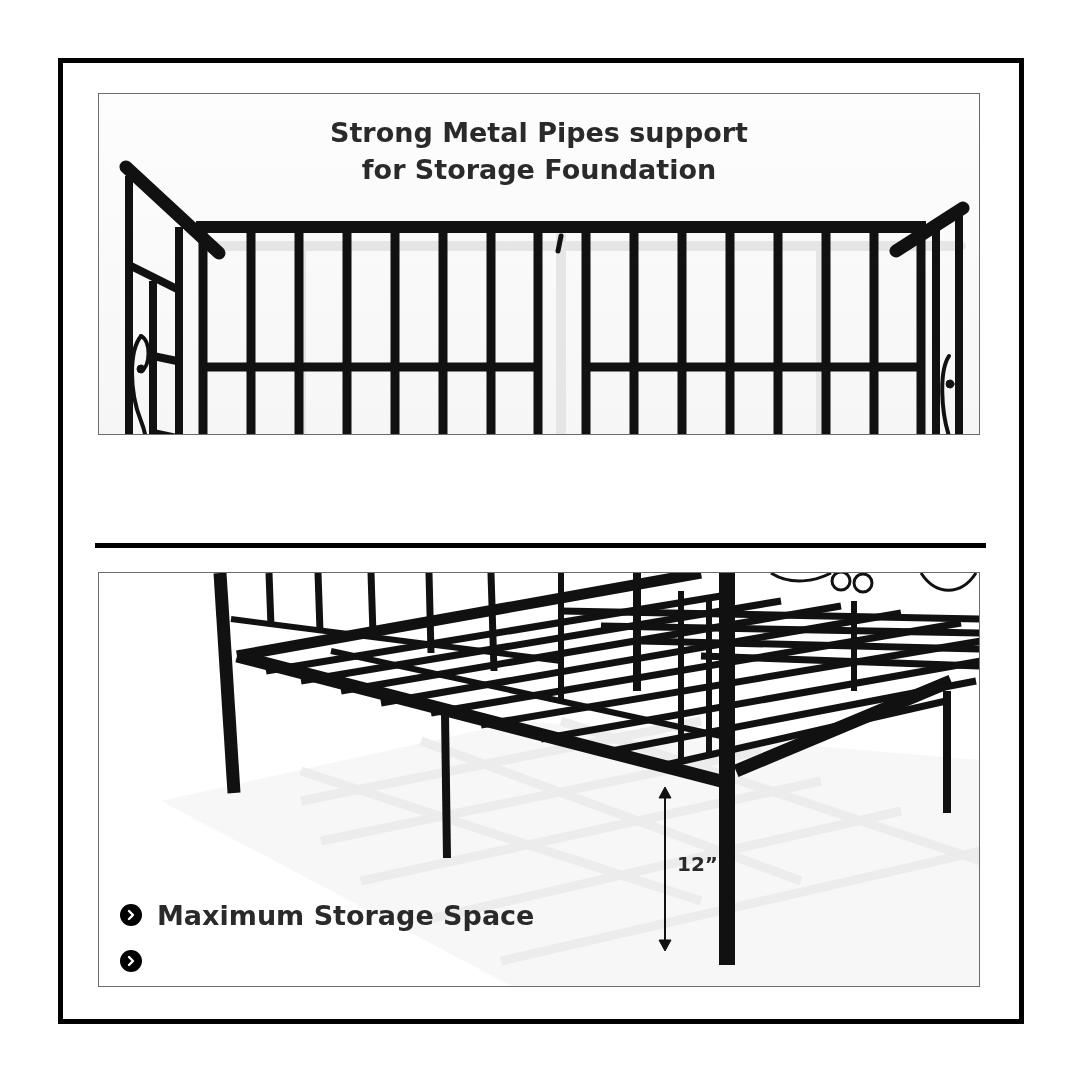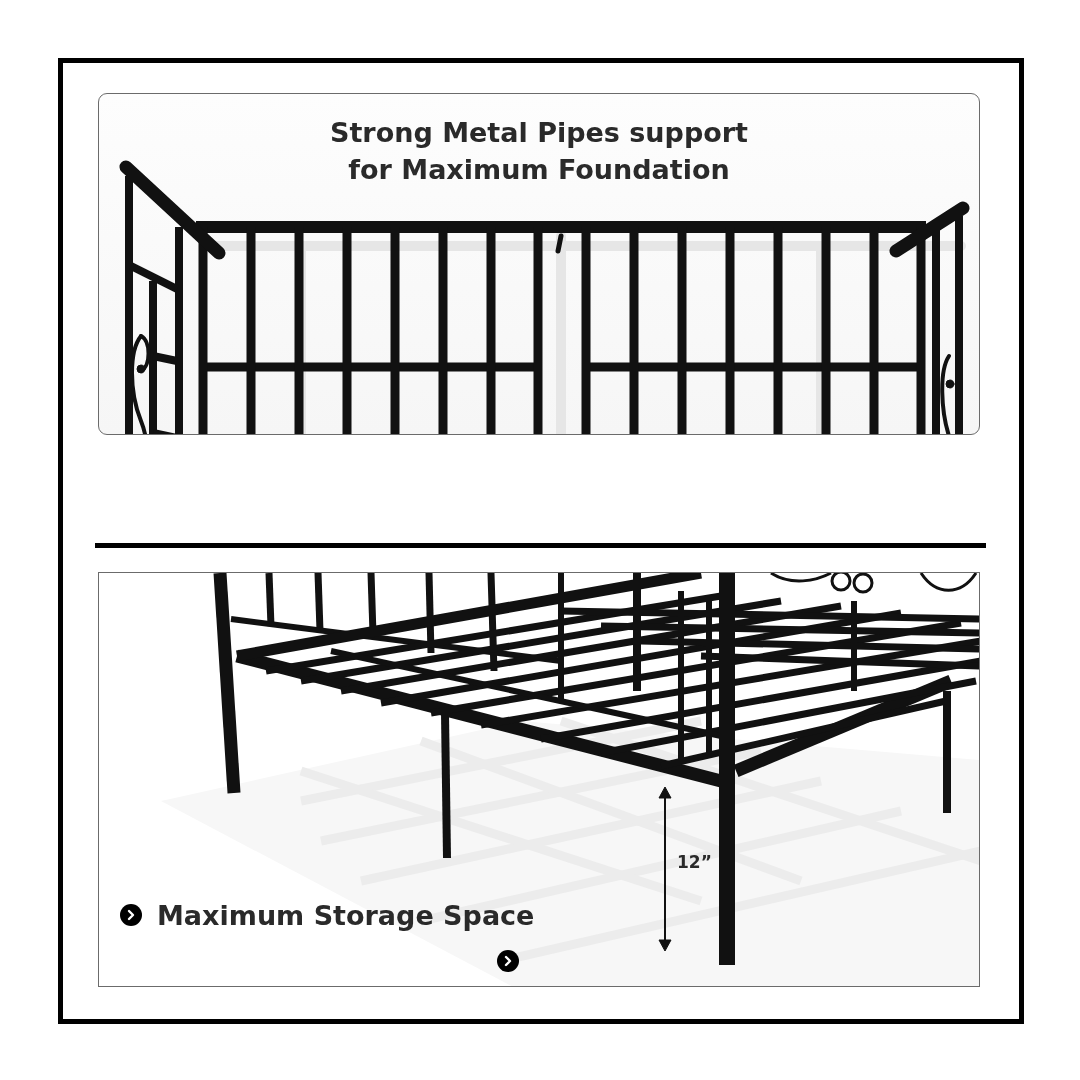--- a/index.html
+++ b/index.html
@@ -6,39 +6,39 @@
     body { width: 1080px; height: 1080px; position: relative; overflow: hidden; font-family: "DejaVu Sans", sans-serif; }
     .outer-frame {
       position: absolute; left: 58px; top: 58px; width: 956px; height: 956px;
       border: 5px solid #000000; box-sizing: content-box; background: #ffffff;
     }
     .panel {
       position: absolute; left: 98px; width: 882px;
       border: 1.5px solid #6b6b6b; box-sizing: border-box; overflow: hidden;
       background: #fbfbfb;
     }
-    .panel-top { top: 93px; height: 342px; background: linear-gradient(#fdfdfd, #f6f6f6); border-radius: 9px; }
+    .panel-top { top: 93px; height: 342px; background: linear-gradient(#fdfdfd, #f6f6f6); }
     .panel-bottom { top: 572px; height: 415px; background: #ffffff; }
     .divider {
       position: absolute; left: 95px; top: 543px; width: 891px; height: 5px; background: #000000;
     }
     .panel svg { position: absolute; left: 0; top: 0; }
     .headline {
       position: absolute; left: 0; top: 20px; width: 100%; text-align: center;
       font-family: "DejaVu Sans", sans-serif; font-weight: bold; font-size: 27px; line-height: 37px;
       color: #2a2a2a; letter-spacing: 0px;
     }
     .headline div { white-space: nowrap; }
     .dimension-label {
       position: absolute; left: 677px; top: 852px;
-      font-family: "DejaVu Sans", sans-serif; font-weight: bold; font-size: 17px; color: #2a2a2a;
+      font-family: "DejaVu Sans", sans-serif; font-weight: bold; font-size: 20px; color: #2a2a2a;
     }
     .features { position: absolute; left: 120px; top: 892px; }
     .feature {
-      display: flex; align-items: center; height: 46px; justify-content: flex-end;
+      display: flex; align-items: center; height: 46px;
     }
     .bullet {
       width: 22px; height: 22px; border-radius: 50%; background: #000; display: inline-flex;
       align-items: center; justify-content: center; margin-right: 15px; flex: 0 0 22px;
     }
     .feature-text {
       font-family: "DejaVu Sans", sans-serif; font-weight: bold; font-size: 27px; color: #2a2a2a; white-space: nowrap;
     }
   </style>
 </head>
@@ -105,21 +105,21 @@
         <line x1="958" y1="215" x2="958" y2="519"></line>
       </g>
 
       <path d="M948 355 C938 370 940 410 948 435 C956 460 955 490 945 510" stroke-width="4"></path>
       <circle cx="949" cy="383" r="4" fill="#111"></circle>
       <circle cx="946" cy="478" r="4" fill="#111"></circle>
     </g>
   </svg>
   <div class="headline">
     <div>Strong Metal Pipes support</div>
-    <div>for Maximum Foundation</div>
+    <div>for Storage Foundation</div>
   </div>
 </div>
 
 <div class="divider"></div>
 
 <div class="panel panel-bottom">
   <svg width="882" height="415" viewBox="98 572 882 415">
 
     <g stroke="#ececec" stroke-width="9" fill="none">
       <polygon points="160,800 520,720 990,760 990,990 520,990" fill="#f7f7f7" stroke="none"></polygon>

